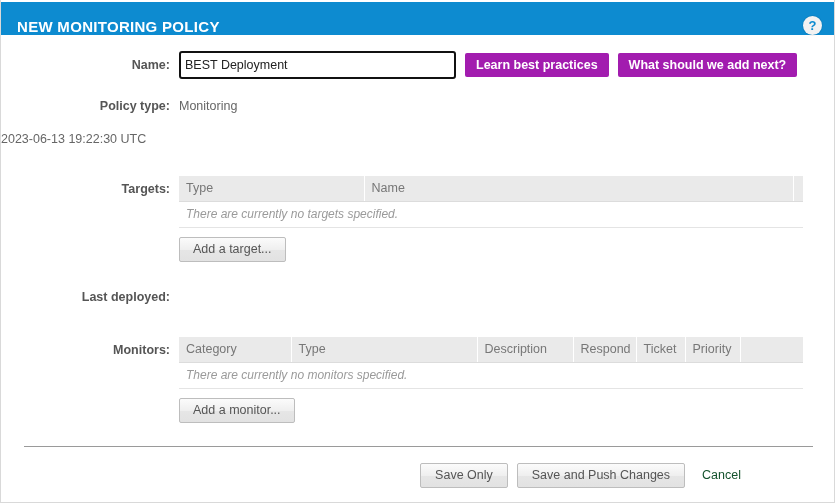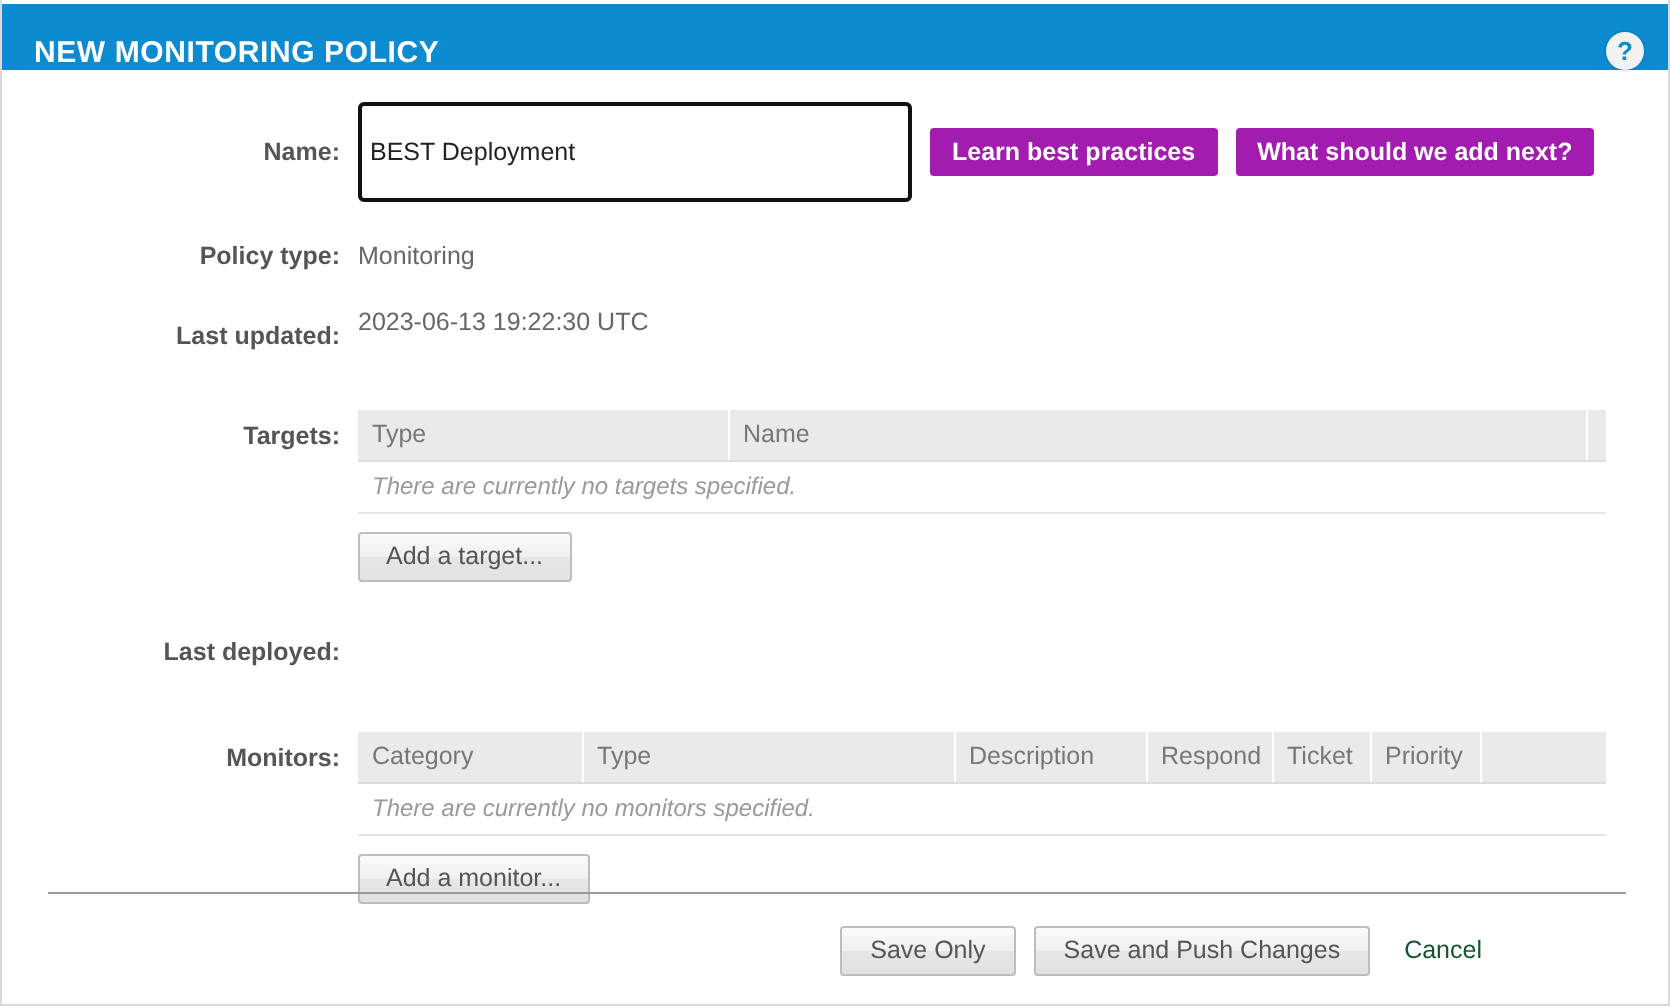--- a/index.html
+++ b/index.html
@@ -88,21 +88,21 @@
   
   .row-name {
     padding-top: 16px;
     align-items: center;
   }
   .name-input {
     width: 265px;
     height: 22px;
     border: 2px solid #111111;
     border-radius: 3px;
-    padding: 12px 4px;
+    padding: 1px 4px;
     font-family: "Liberation Sans", sans-serif;
     font-size: 12.5px;
     color: #222222;
     outline: none;
     box-sizing: content-box;
   }
   .blue-btn {
     background: #a21caf;
     color: #ffffff;
     font-size: 12.5px;
@@ -224,21 +224,20 @@
       <button class="blue-btn">Learn best practices</button>
       <button class="blue-btn">What should we add next?</button>
     </div>
 
     <div class="row row-policy">
       <div class="label">Policy type:</div>
       <div class="value">Monitoring</div>
     </div>
 
     <div class="row row-updated">
-      <div class="label">Last updated:</div>
       <div class="value">2023-06-13 19:22:30 UTC</div>
     </div>
 
     <div class="row row-targets">
       <div class="label">Targets:</div>
       <div class="table-wrap">
         <table class="grid">
           <colgroup>
             <col style="width:185px">
             <col style="width:429px">

